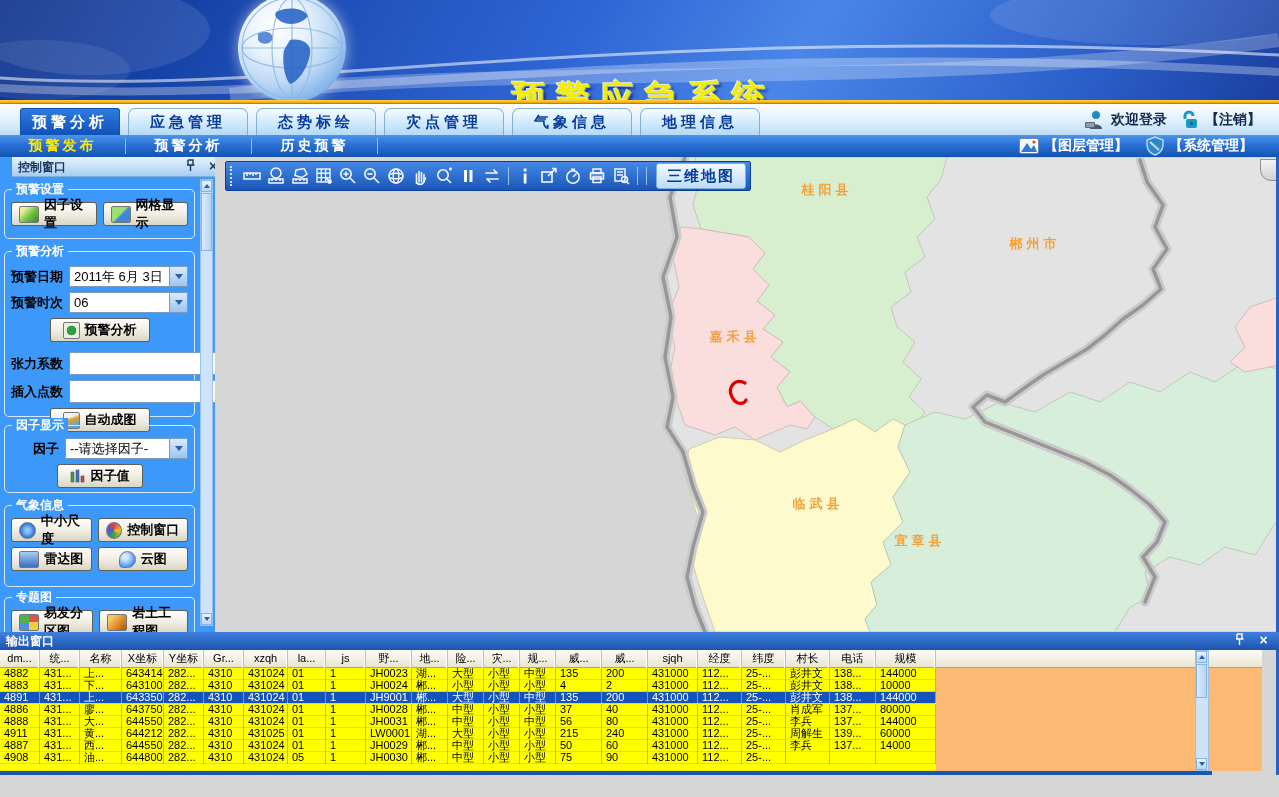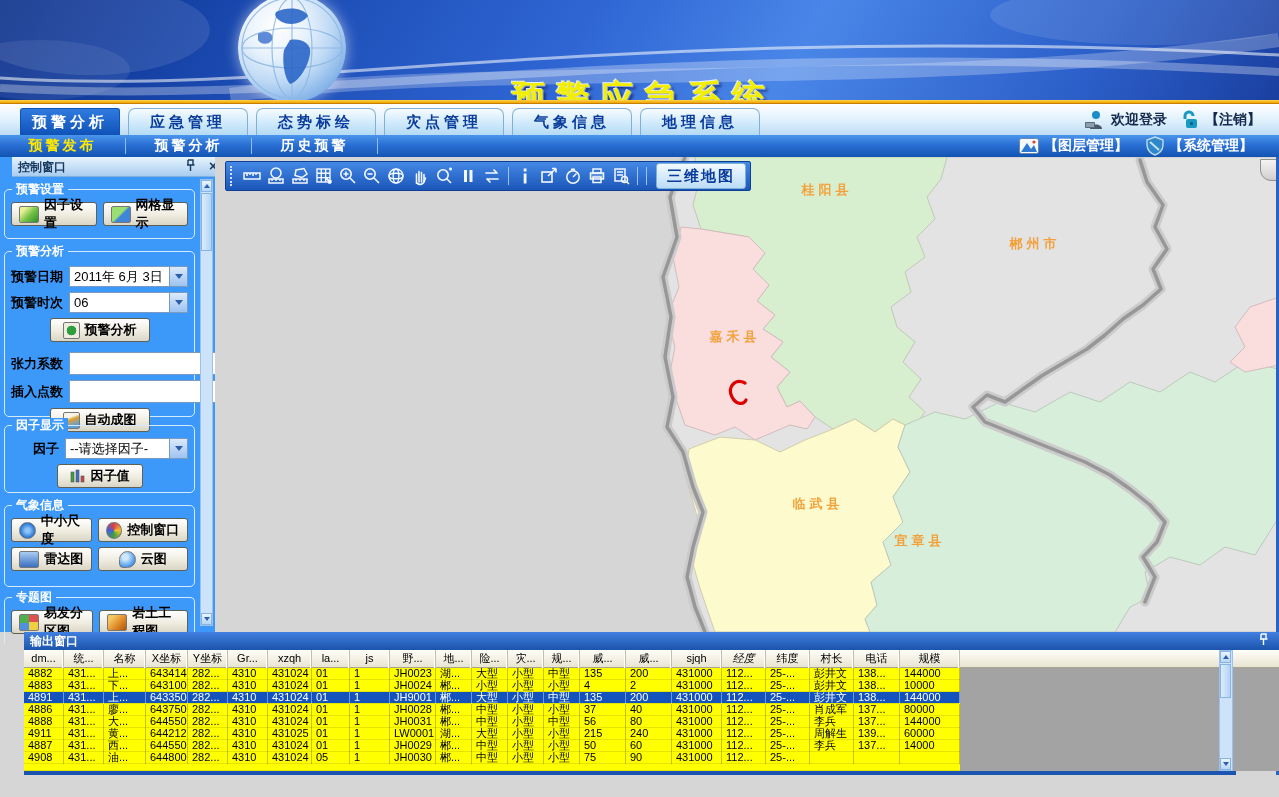--- a/index.html
+++ b/index.html
@@ -72,25 +72,25 @@
     background:linear-gradient(#4488e6,#1a56b8);border:1px solid #0e3f92;border-radius:2px;}
   .mt-grip{width:4px;height:20px;border-left:2px dotted #cfe2fa;margin-right:3px;}
   .mt-ic{width:22px;height:22px;display:flex;align-items:center;justify-content:center;cursor:pointer;border-radius:2px;}
   .mt-sep{width:1px;height:18px;background:#9cc4f2;margin:0 3px;}
   .btn3d{height:24px;padding:0 10px;margin-left:4px;display:flex;align-items:center;
     background:linear-gradient(#f2faff,#bcdcf6);border:1px solid #7fb0d8;border-radius:3px;
     color:#0a3c9c;font-weight:bold;font-size:15px;letter-spacing:2px;cursor:pointer;}
   .ovtoggle{position:absolute;right:2px;top:2px;width:15px;height:20px;background:linear-gradient(#f4f4f4,#cfcfcf);
     border:1px solid #909090;border-radius:0 0 0 11px;cursor:pointer;}
   
-  .outwin{position:absolute;left:0;top:632px;width:1212px;height:143px;background:#1c55b0;margin-left:24px;}
+  .outwin{position:absolute;left:0;top:632px;width:1212px;height:143px;background:#1c55b0;}
   .ow-title{position:absolute;left:0;top:0;width:1279px;height:18px;box-sizing:border-box;
     background:linear-gradient(#4080e0,#1c54ac);color:#fff;font-weight:bold;font-size:12px;line-height:18px;padding-left:6px;}
   .ow-ctl{position:absolute;top:1px;width:15px;height:15px;color:#fff;text-align:center;line-height:15px;cursor:pointer;font-weight:bold;}
-  .tbl{position:absolute;left:0;top:18px;width:1262px;height:121px;background:#a3a3a3;overflow:hidden;}
+  .tbl{position:absolute;left:0;top:18px;width:1262px;height:121px;background:#fdba74;overflow:hidden;}
   .thead{display:flex;height:18px;background:linear-gradient(#fffef8,#e9e5d2);border-bottom:1px solid #a8a48e;width:1262px;box-sizing:border-box;}
   .th{height:18px;line-height:17px;font-size:11px;color:#000;text-align:center;box-sizing:border-box;
       border-right:1px solid #c3bfa8;box-shadow:inset -1px 0 0 #ffffff;overflow:hidden;white-space:nowrap;cursor:pointer;flex:0 0 auto;}
   .tr{display:flex;height:12px;background:#ffff00;width:936px;border-bottom:1px solid #e4e400;box-sizing:border-box;cursor:pointer;}
   .td{height:12px;line-height:11px;font-size:11px;color:#000;box-sizing:border-box;padding-left:4px;
       border-right:1px solid rgba(0,0,0,.22);overflow:hidden;white-space:nowrap;flex:0 0 auto;}
   .tr.sel{background:#1353bb;}
   .tr.sel .td{color:#fff;border-right-color:rgba(255,255,255,.4);}
   .tr.partial{height:7px;overflow:hidden;}
   .tscroll{position:absolute;right:3px;top:18px;width:14px;height:121px;background:#cde3fa;border:1px solid #9cc2ec;box-sizing:border-box;}
@@ -514,21 +514,21 @@
           <div class="th" style="width: 38px;">la...</div>
           <div class="th" style="width: 40px;">js</div>
           <div class="th" style="width: 46px;">野...</div>
           <div class="th" style="width: 36px;">地...</div>
           <div class="th" style="width: 36px;">险...</div>
           <div class="th" style="width: 36px;">灾...</div>
           <div class="th" style="width: 36px;">规...</div>
           <div class="th" style="width: 46px;">威...</div>
           <div class="th" style="width: 46px;">威...</div>
           <div class="th" style="width: 50px;">sjqh</div>
-          <div class="th" style="width: 44px; font-style: italic;">经度</div>
+          <div class="th" style="width: 44px;">经度</div>
           <div class="th" style="width: 44px;">纬度</div>
           <div class="th" style="width: 44px;">村长</div>
           <div class="th" style="width: 46px;">电话</div>
           <div class="th" style="width: 60px;">规模</div>
         </div>
       <div id="tbl-body">
           <div class="tr">
             <div class="td" style="width: 40px;">4882</div>
             <div class="td" style="width: 40px;">431...</div>
             <div class="td" style="width: 42px;">上...</div>

